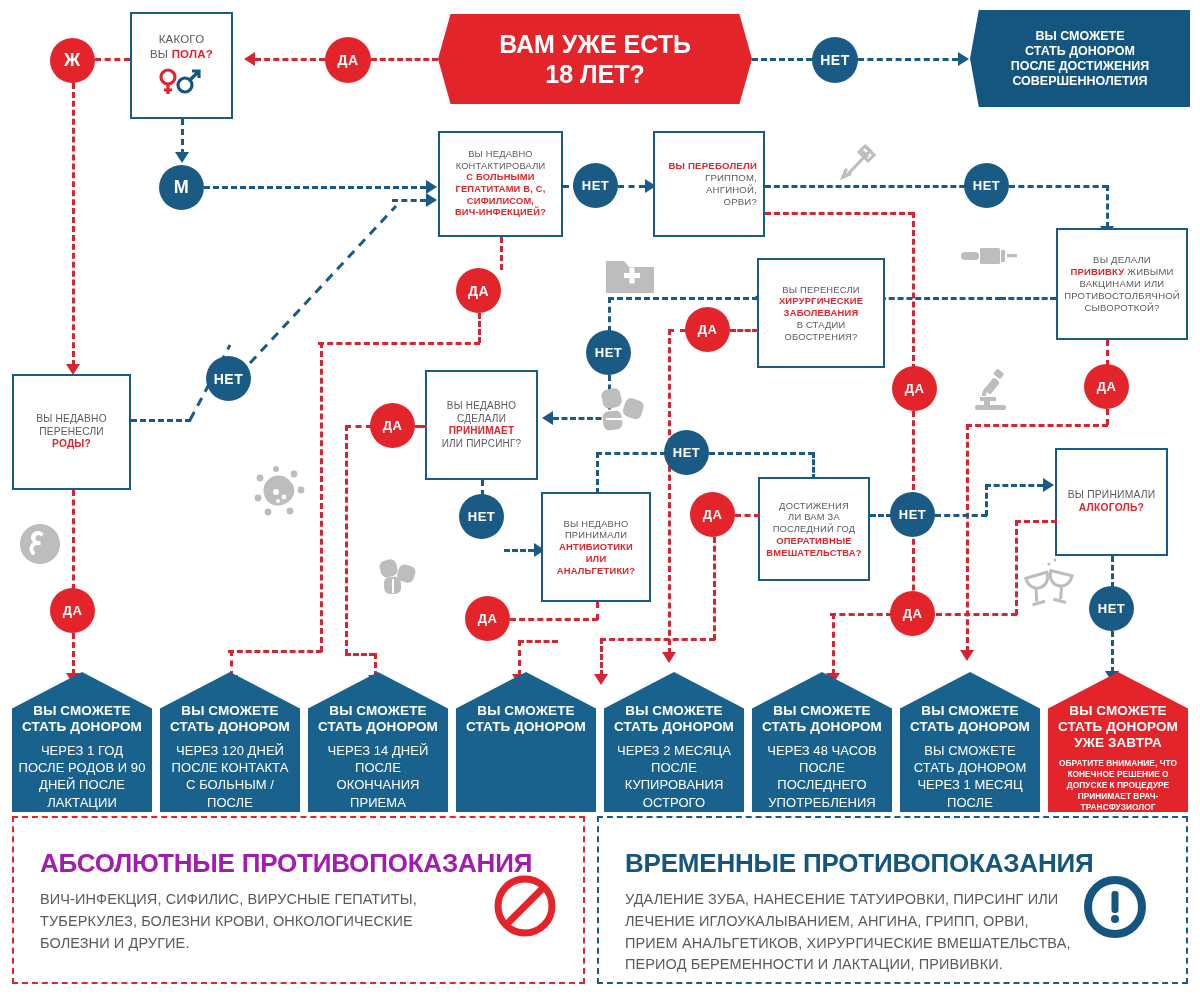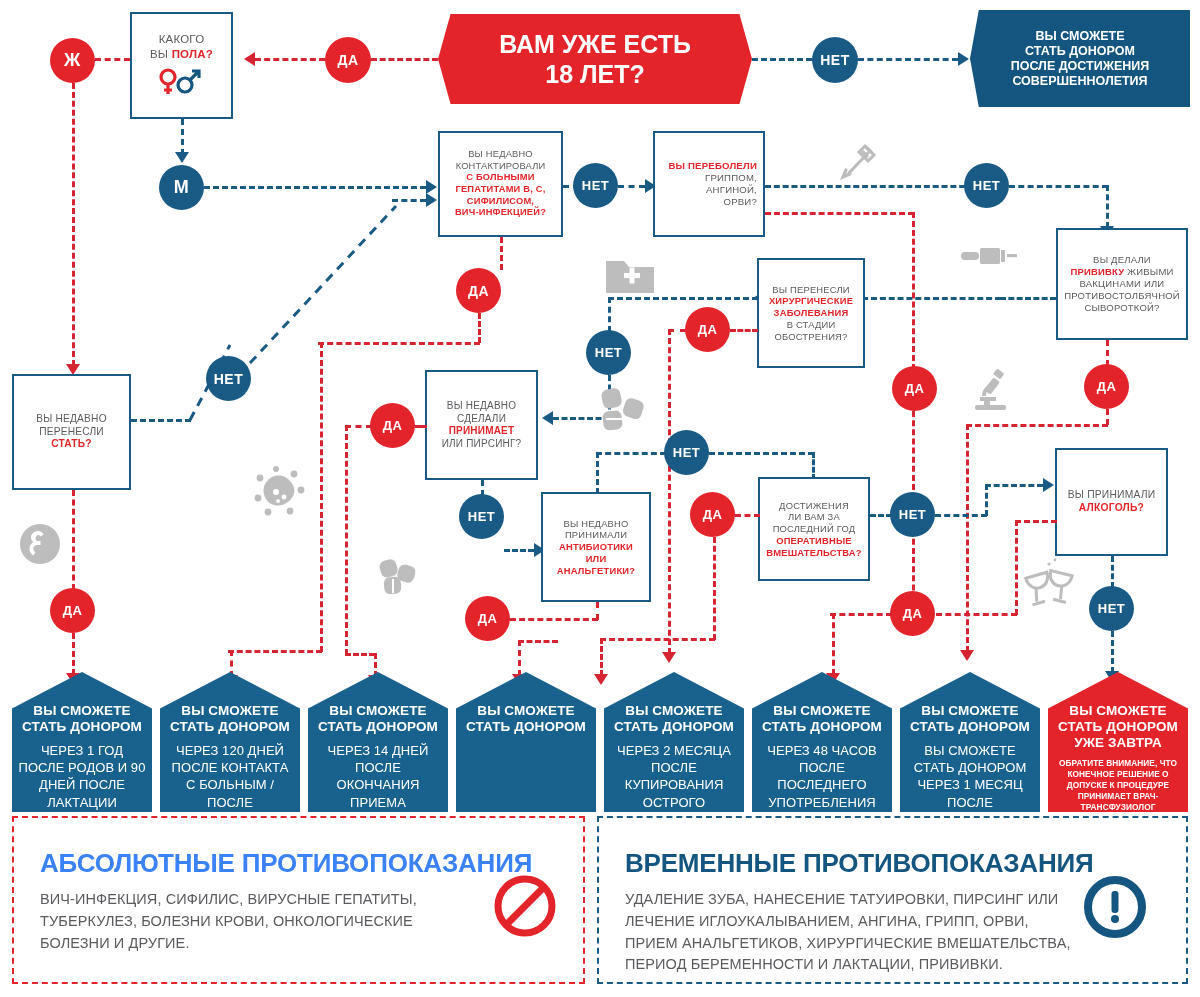--- a/index.html
+++ b/index.html
@@ -46,21 +46,21 @@
   .res.red{background:#e3242b;}
   .res .rh{font-weight:700;font-size:13.5px;line-height:1.18;margin-top:31px;letter-spacing:.1px;}
   .res .rs{font-weight:400;font-size:13px;line-height:1.33;margin-top:7px;padding:0 6px;letter-spacing:.05px;}
   .res.red .rs{font-weight:700;font-size:8.3px;line-height:1.32;}
 
   
   .legend{position:absolute;box-sizing:border-box;background:#fff;}
   .legend.abs{border:2.5px dashed #e3242b;}
   .legend.tmp{border:2.5px dashed #1a5b86;}
   .legend h3{margin:0;font-size:26px;font-weight:700;letter-spacing:-.2px;}
-  .legend.abs h3{color:#3b82f6;}
+  .legend.abs h3{color:#a21caf;}
   .legend.tmp h3{color:#14567f;}
   .legend p{margin:10px 0 0;font-size:14.5px;line-height:1.5;color:#5b5b5f;letter-spacing:.1px;}
   .legend .inner{padding:30px 26px;}
   .legend .badge{position:absolute;}
 
   .deco{position:absolute;color:#bdbdbd;}
 </style>
 </head>
 <body>
 
@@ -245,21 +245,21 @@
     <svg width="48" height="48" viewBox="0 0 48 48" fill="#bdbdbd">
       <rect x="26" y="4" width="9" height="7" rx="1.5" transform="rotate(38 30 8)"></rect>
       <rect x="20" y="12" width="8" height="16" rx="2" transform="rotate(38 24 20)"></rect>
       <path d="M14 30c0-7 5-12 11-12v4c-4 0-7 3-7 8z"></path>
       <rect x="12" y="31" width="16" height="4"></rect>
       <rect x="7" y="39" width="31" height="5" rx="2"></rect>
       <path d="M16 35h6v4h-6z"></path>
     </svg>
   </div>
 
-  <div class="qbox" style="left:757px;top:258px;width:108px;height:110px;font-size:9.4px;">
+  <div class="qbox" style="left:757px;top:258px;width:128px;height:110px;font-size:9.4px;">
     <div class="t">
       <div>ВЫ ПЕРЕНЕСЛИ</div>
       <div class="hl">ХИРУРГИЧЕСКИЕ</div>
       <div class="hl">ЗАБОЛЕВАНИЯ</div>
       <div>В СТАДИИ</div>
       <div>ОБОСТРЕНИЯ?</div>
     </div>
   </div>
 
   <div class="node yes" style="left:685px;top:307px;width:45px;height:45px;font-size:13px;">
@@ -335,21 +335,21 @@
       <path d="M39 29l2 13M34 44h13" transform="rotate(14 40 36)"></path>
       <circle cx="28" cy="7" r="1.6" fill="#bdbdbd" stroke="none"></circle>
       <circle cx="34" cy="3" r="1.4" fill="#bdbdbd" stroke="none"></circle>
     </svg>
   </div>
 
   <div class="qbox" style="left:12px;top:374px;width:119px;height:116px;font-size:10.2px;">
     <div class="t">
       <div>ВЫ НЕДАВНО</div>
       <div>ПЕРЕНЕСЛИ</div>
-      <div class="hl">СТАТЬ?</div>
+      <div class="hl">РОДЫ?</div>
     </div>
   </div>
   <div class="seg rv" style="left:72px;top:490px;height:100px;"></div>
   <div class="node yes" style="left:50px;top:588px;width:45px;height:45px;font-size:13px;">
       <span>ДА</span>
     </div>
   <div class="seg rv" style="left:72px;top:633px;height:42px;"></div>
   <div class="arrow rdown" style="left:66px;top:673px;"></div>
 
   <div class="qbox" style="left:425px;top:370px;width:113px;height:110px;font-size:10px;">

